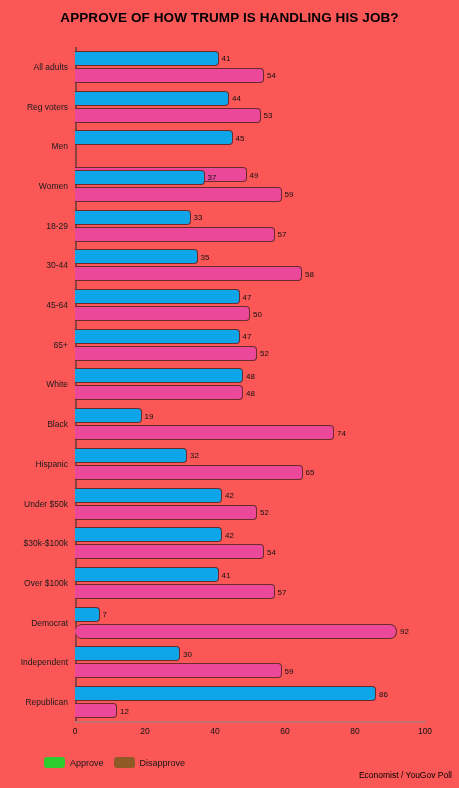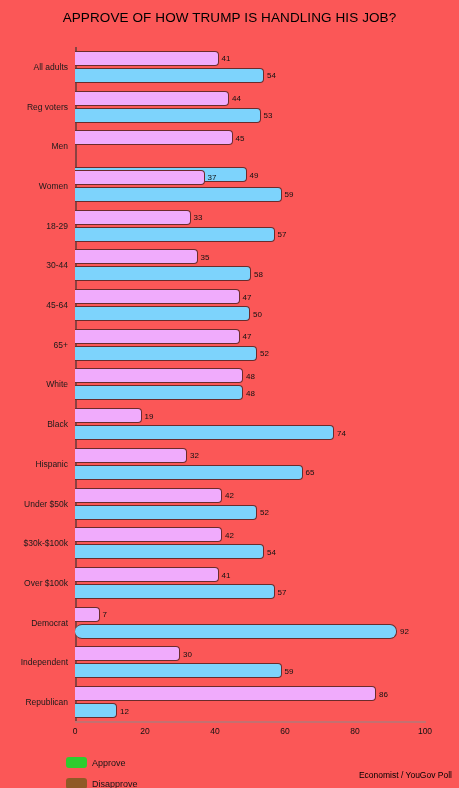--- a/index.html
+++ b/index.html
@@ -19,21 +19,21 @@
     width: 459px;
     height: 788px;
   }
   .chart-title {
     position: absolute;
     top: 10px;
     left: 0;
     width: 459px;
     text-align: center;
     font-size: 13.5px;
-    font-weight: normal;
+    font-weight: bold;
     color: #000000;
     letter-spacing: 0.1px;
     white-space: nowrap;
   }
 
   
   .plot-area {
     position: absolute;
     left: 75px;
     top: 47px;
@@ -84,22 +84,22 @@
     top: 0;
     height: 15px;
     box-sizing: border-box;
     border: 1px solid #6b2b2b;
     border-left: none;
     border-top-right-radius: 4px;
     border-bottom-right-radius: 4px;
     border-top-left-radius: 0;
     border-bottom-left-radius: 0;
   }
-  .bar.approve { background: #f0abfc; }
-  .bar.disapprove { background: #7dd3fc; }
+  .bar.approve { background: #0ea5e9; }
+  .bar.disapprove { background: #ec4899; }
   .bar-value {
     position: absolute;
     left: 100%;
     margin-left: 4px;
     top: 50%;
     transform: translateY(-50%);
     font-size: 8px;
     color: #111111;
     white-space: nowrap;
   }
@@ -108,26 +108,25 @@
     position: absolute;
     top: 726px;
     font-size: 8.5px;
     color: #111111;
     transform: translateX(-50%);
     white-space: nowrap;
   }
 
   .legend {
     position: absolute;
-    left: 66px;
+    left: 44px;
     top: 757px;
     display: flex;
-    align-items: flex-start;
+    align-items: flex-end;
     gap: 10px;
-    flex-direction: column;
   }
   .legend-item {
     display: flex;
     align-items: center;
     gap: 5px;
   }
   .legend-swatch {
     width: 21px;
     height: 11px;
     border-radius: 3px;
@@ -228,21 +227,21 @@
         </div>
       </div>
       <div class="group" style="top: 198.529px; height: 39.7059px;">
         <div class="cat-label">30-44</div>
         <div class="bar-row" style="top: 3.85294px; width: 100%;">
           <div class="bar approve" style="width: 122.5px;">
             <span class="bar-value">35</span>
           </div>
         </div>
         <div class="bar-row" style="top: 20.8529px; width: 100%;">
-          <div class="bar disapprove" style="width: 176px; padding-left: 48px;">
+          <div class="bar disapprove" style="width: 227px; padding-left: 48px;">
             <span class="bar-value">58</span>
           </div>
         </div>
       </div>
       <div class="group" style="top: 238.235px; height: 39.7059px;">
         <div class="cat-label">45-64</div>
         <div class="bar-row" style="top: 3.85294px; width: 100%;">
           <div class="bar approve" style="width: 164.5px;">
             <span class="bar-value">47</span>
           </div>

